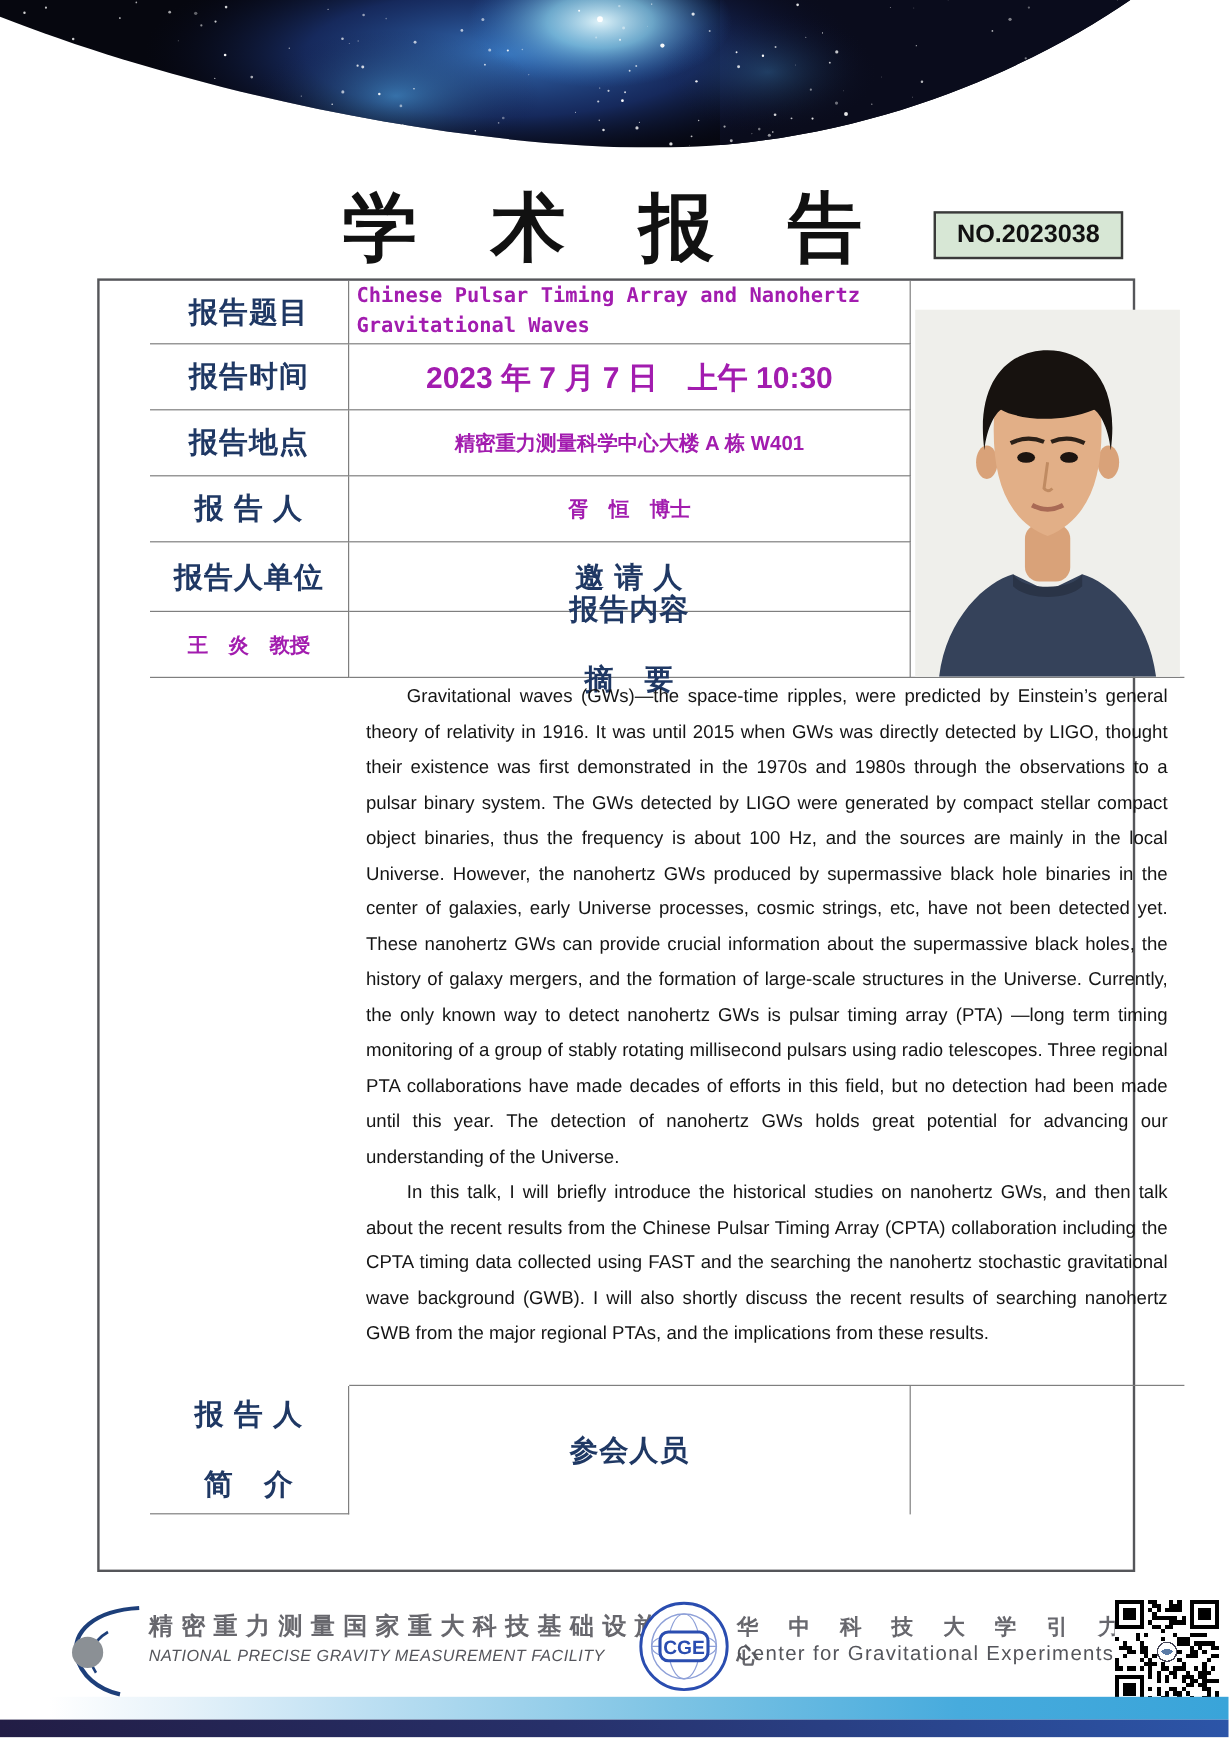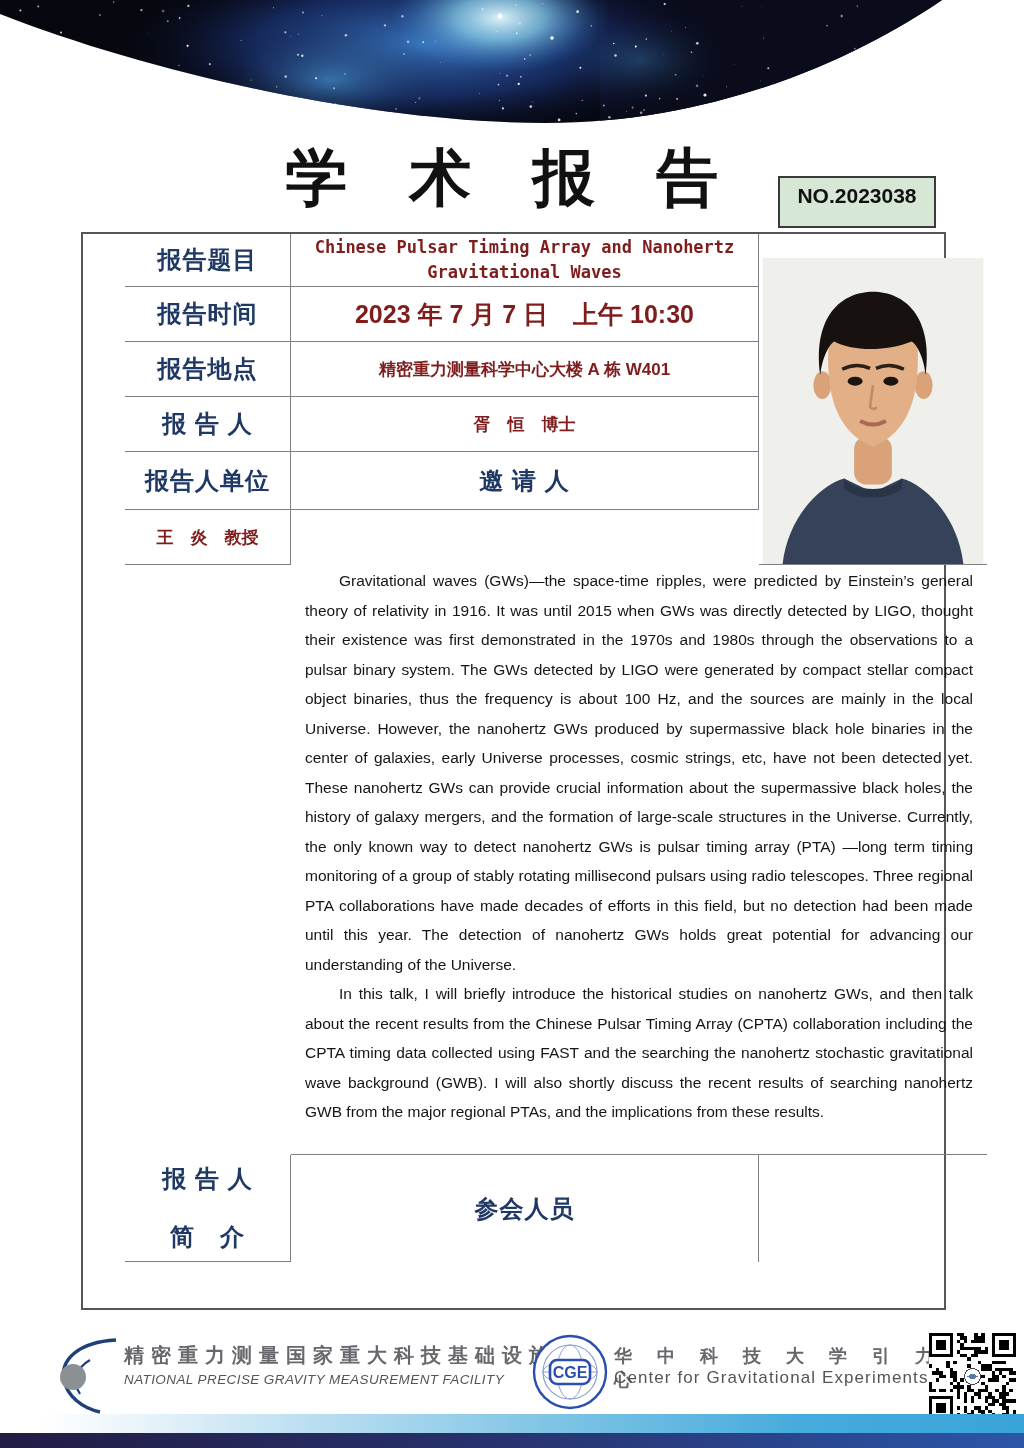--- a/index.html
+++ b/index.html
@@ -4,45 +4,45 @@
 <style>
   * { margin:0; padding:0; box-sizing:border-box; }
   body { background:#ffffff; font-family:"Liberation Sans", sans-serif; }
   .page { position:relative; width:1024px; height:1448px; margin:0 auto; background:#fff; overflow:hidden; }
 
   
   .banner { position:absolute; top:0; left:0; width:1024px; height:126px; display:block; }
 
   
   .main-title {
-    position:absolute; top:126px; left:0; width:100%; height:100px;
+    position:absolute; top:138px; left:0; width:100%; height:100px;
     text-align:center; line-height:104px;
     font-family:"DejaVu Serif", serif; font-weight:bold;
     font-size:62px; letter-spacing:20px; color:#111;
   }
   .badge {
-    position:absolute; top:176px; left:778px; width:158px; height:52px;
+    position:absolute; top:176px; left:778px; width:158px; height:40px;
     background:var(--badge-bg); border:2px solid var(--badge-border);
     text-align:center; line-height:36px; font-weight:bold; font-size:21px; color:#111;
   }
 
   
   .table {
     position:absolute; left:81px; top:232px; width:865px; height:1078px;
     display:grid;
     grid-template-columns:166px 468px 1fr;
     grid-template-rows:53px 55px 55px 55px 58px 55px 590px 107px auto;
     border:2px solid var(--table-outer); background:#fff;padding-left:42px;
   }
   .cell { border-right:1px solid var(--table-border); border-bottom:1px solid var(--table-border); display:flex; align-items:center; justify-content:center; }
   .cell.no-r { border-right:none; }
   .cell.no-b { border-bottom:none; }
   .lab { flex-direction:column; color:var(--label-blue); font-weight:bold; font-size:24px; letter-spacing:1px; }
   .lab .l2 { margin-top:26px; }
-  .val { font-weight:bold; color:#7f1d1d; text-align:center; }
+  .val { font-weight:bold; color:#a21caf; }
   .val-title { font-family:"DejaVu Sans Mono", monospace; font-size:17px; line-height:25px; font-weight:bold; padding:0 6px; }
   .val-big { font-size:25px; }
   .val-mid { font-size:17px; }
   .photo-cell { grid-column:3; grid-row:1 / 7; border-bottom:1px solid var(--table-border); display:flex; align-items:flex-end; justify-content:center; padding:24px 3px 0 3px; }
   .photo-cell svg { width:222px; height:100%; display:block; }
 
   .text-cell { grid-column:2 / 4; display:block; padding:1px 14px 0 14px; }
   .text-cell p { font-size:15.5px; line-height:29.5px; text-align:justify; text-indent:34px; color:#151515; }
   .bio-cell { padding-top:7px; }
 
@@ -311,20 +311,24 @@
 
     <div class="cell lab">
         <span>报告人单位</span>
       </div>
 
     <div class="cell lab">
         <span>邀 请 人</span>
       </div>
     <div class="cell val val-mid">王　炎　教授</div>
 
+    <div class="cell lab">
+      <span>报告内容</span>
+      <span class="l2">摘　要</span>
+    </div>
     <div class="cell no-r text-cell">
       <p>Gravitational waves (GWs)—the space-time ripples, were predicted by Einstein’s general theory of relativity in 1916. It was until 2015 when GWs was directly detected by LIGO, thought their existence was first demonstrated in the 1970s and 1980s through the observations to a pulsar binary system. The GWs detected by LIGO were generated by compact stellar compact object binaries, thus the frequency is about 100 Hz, and the sources are mainly in the local Universe. However, the nanohertz GWs produced by supermassive black hole binaries in the center of galaxies, early Universe processes, cosmic strings, etc, have not been detected yet. These nanohertz GWs can provide crucial information about the supermassive black holes, the history of galaxy mergers, and the formation of large-scale structures in the Universe. Currently, the only known way to detect nanohertz GWs is pulsar timing array (PTA) —long term timing monitoring of a group of stably rotating millisecond pulsars using radio telescopes. Three regional PTA collaborations have made decades of efforts in this field, but no detection had been made until this year. The detection of nanohertz GWs holds great potential for advancing our understanding of the Universe.</p>
       <p>In this talk, I will briefly introduce the historical studies on nanohertz GWs, and then talk about the recent results from the Chinese Pulsar Timing Array (CPTA) collaboration including the CPTA timing data collected using FAST and the searching the nanohertz stochastic gravitational wave background (GWB). I will also shortly discuss the recent results of searching nanohertz GWB from the major regional PTAs, and the implications from these results.</p>
     </div>
 
     <div class="cell lab">
       <span>报 告 人</span>
       <span class="l2">简　介</span>
     </div>
 

